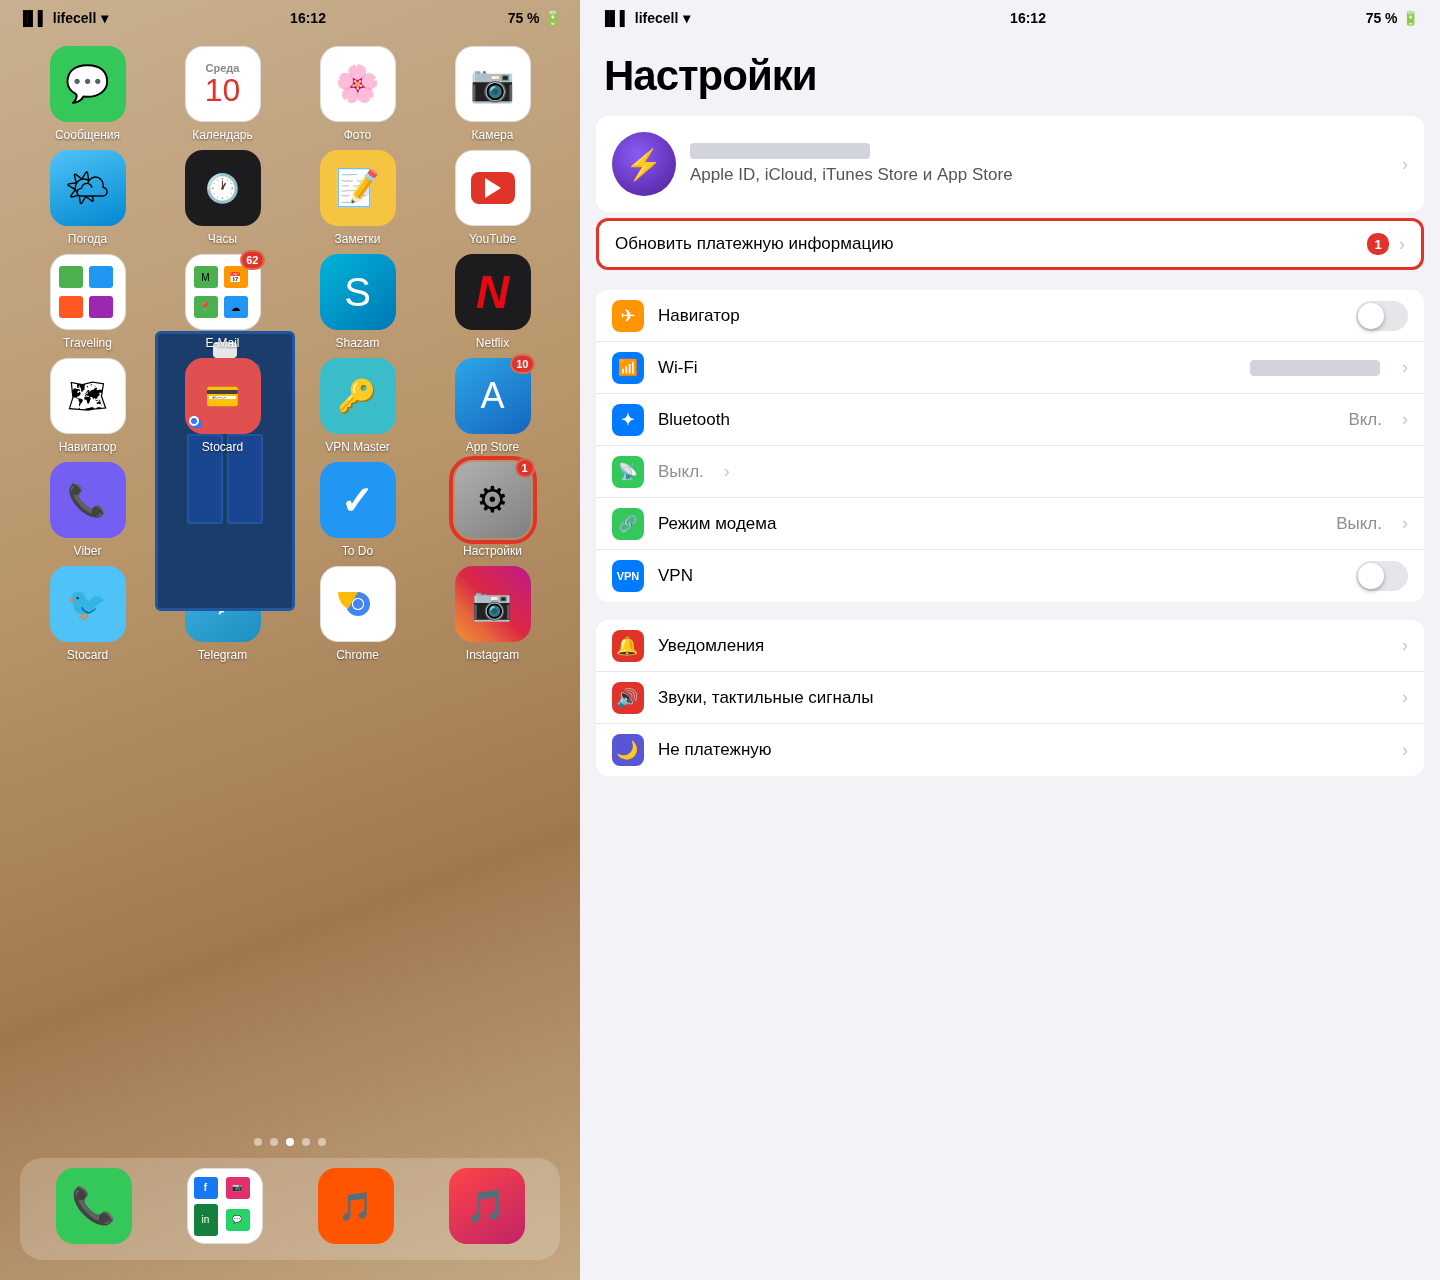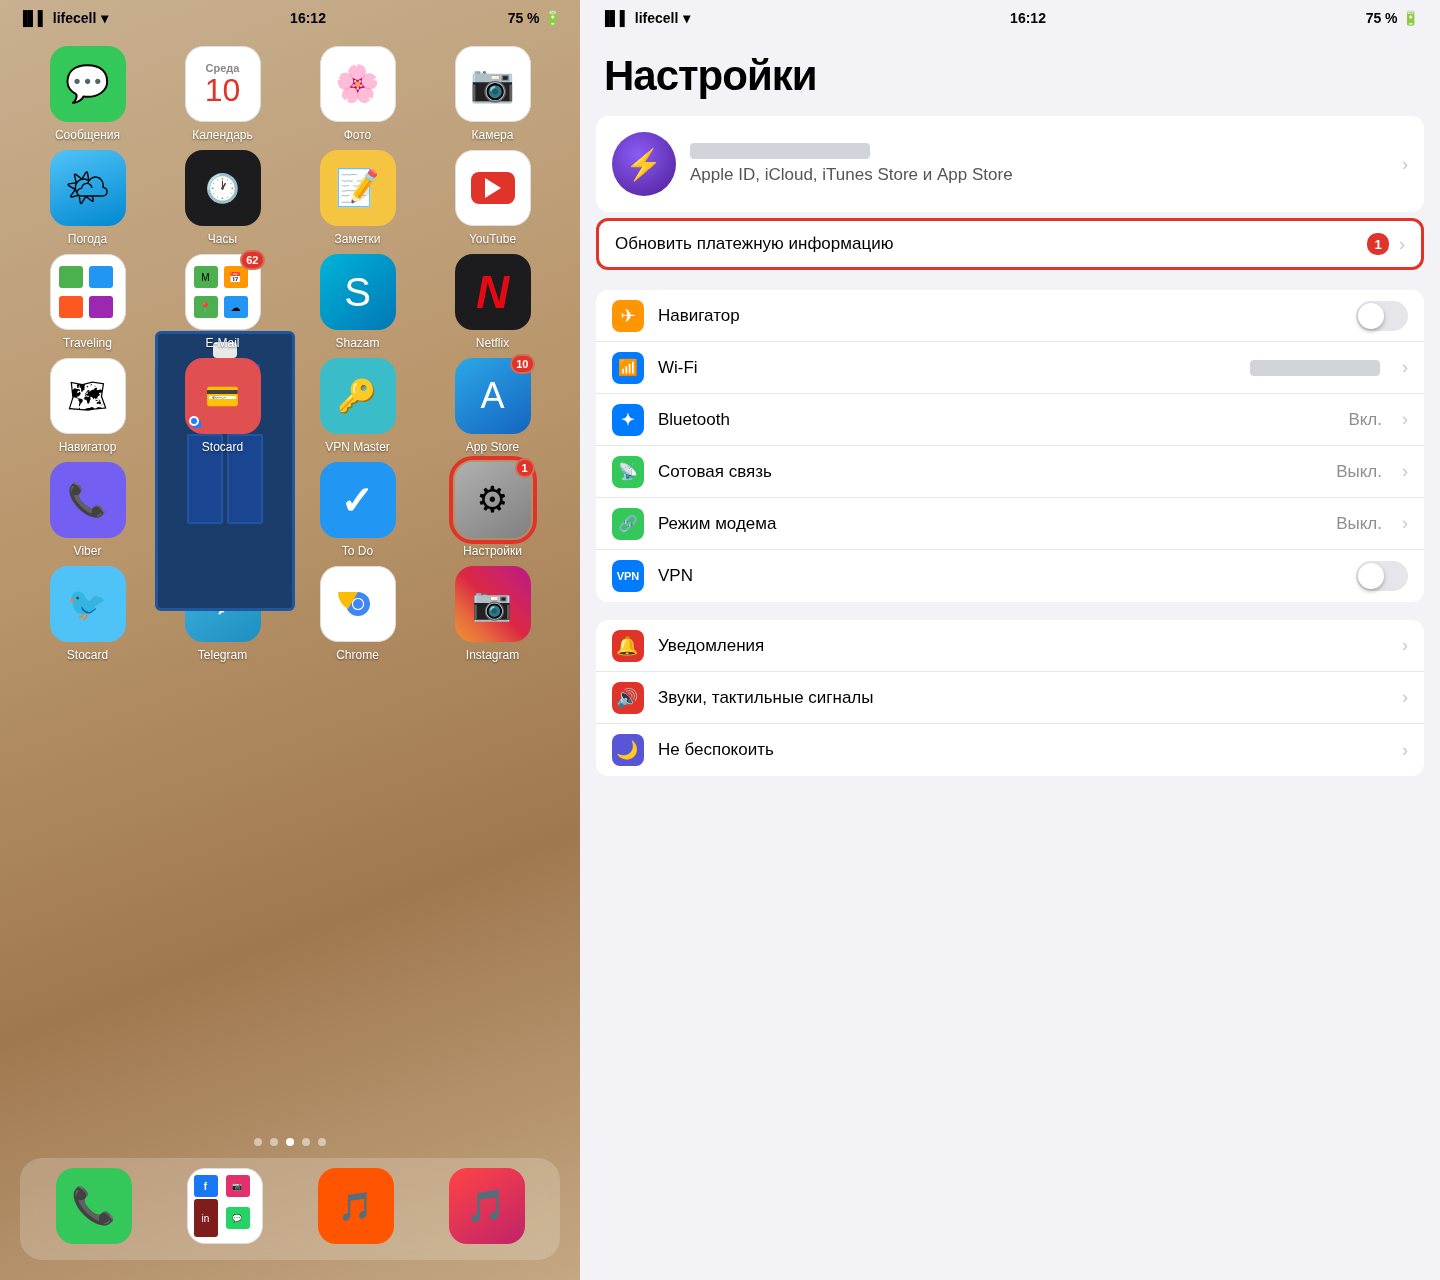--- a/index.html
+++ b/index.html
@@ -583,21 +583,21 @@
           <div class="app-icon bg-green">
             <span style="font-size:36px;">📞</span>
           </div>
         </div>
       </div>
       <div class="app-item">
         <div class="app-icon-wrap">
           <div class="app-icon bg-white" style="display:grid;grid-template-columns:1fr 1fr;gap:2px;padding:6px;">
             <div style="background:#1877f2;border-radius:3px;display:flex;align-items:center;justify-content:center;width:24px;height:22px;font-size:10px;color:white;font-weight:900;">f</div>
             <div style="background:#e1306c;border-radius:3px;display:flex;align-items:center;justify-content:center;width:24px;height:22px;font-size:8px;color:white;">📷</div>
-            <div style="background:#7f1d1d;border-radius:3px;display:flex;align-items:center;justify-content:center;width:24px;height:38px;font-size:10px;color:white;">in</div>
+            <div style="background:#15803d;border-radius:3px;display:flex;align-items:center;justify-content:center;width:24px;height:32px;font-size:10px;color:white;">in</div>
             <div style="background:#25d366;border-radius:3px;display:flex;align-items:center;justify-content:center;width:24px;height:22px;font-size:8px;">💬</div>
           </div>
         </div>
       </div>
       <div class="app-item">
         <div class="app-icon-wrap">
           <div class="app-icon" style="background:#f50;">
             <span style="font-size:28px;color:white;">🎵</span>
           </div>
         </div>
@@ -674,21 +674,20 @@
       </div>
       <span class="settings-row-label">Bluetooth</span>
       <span class="settings-row-value">Вкл.</span>
       <span class="chevron">›</span>
     </div>
 
     <div class="settings-row">
       <div class="settings-icon" style="background:#34c759;">
         <span style="color:white;font-size:16px;">📡</span>
       </div>
-      <span class="settings-row-label">Сотовая связь</span>
       <span class="settings-row-value">Выкл.</span>
       <span class="chevron">›</span>
     </div>
 
     <div class="settings-row">
       <div class="settings-icon" style="background:#34c759;">
         <span style="color:white;font-size:16px;">🔗</span>
       </div>
       <span class="settings-row-label">Режим модема</span>
       <span class="settings-row-value">Выкл.</span>
@@ -719,17 +718,17 @@
         <span style="color:white;font-size:18px;">🔊</span>
       </div>
       <span class="settings-row-label">Звуки, тактильные сигналы</span>
       <span class="chevron">›</span>
     </div>
 
     <div class="settings-row">
       <div class="settings-icon" style="background:#5856d6;">
         <span style="color:white;font-size:18px;">🌙</span>
       </div>
-      <span class="settings-row-label">Не беспокоить</span>
+      <span class="settings-row-label">Не платежную</span>
       <span class="chevron">›</span>
     </div>
   </div>
 </div>
 
 </body></html>

